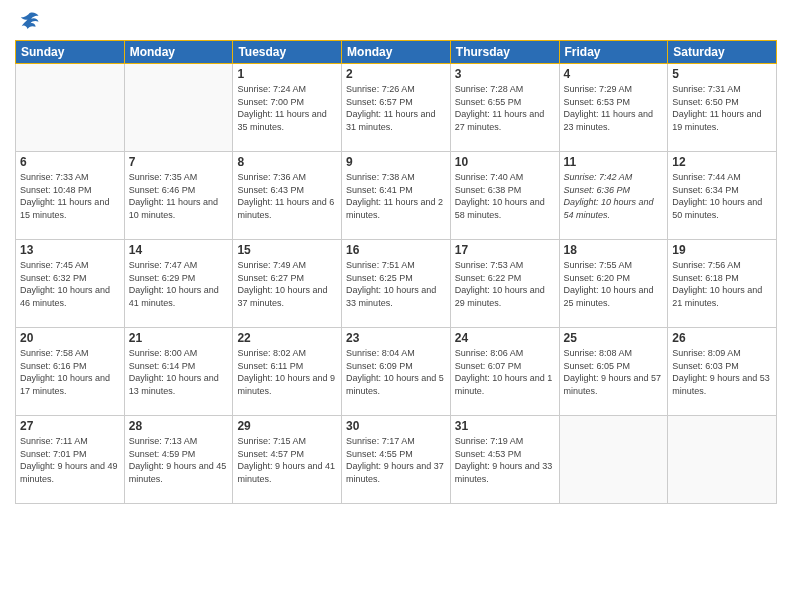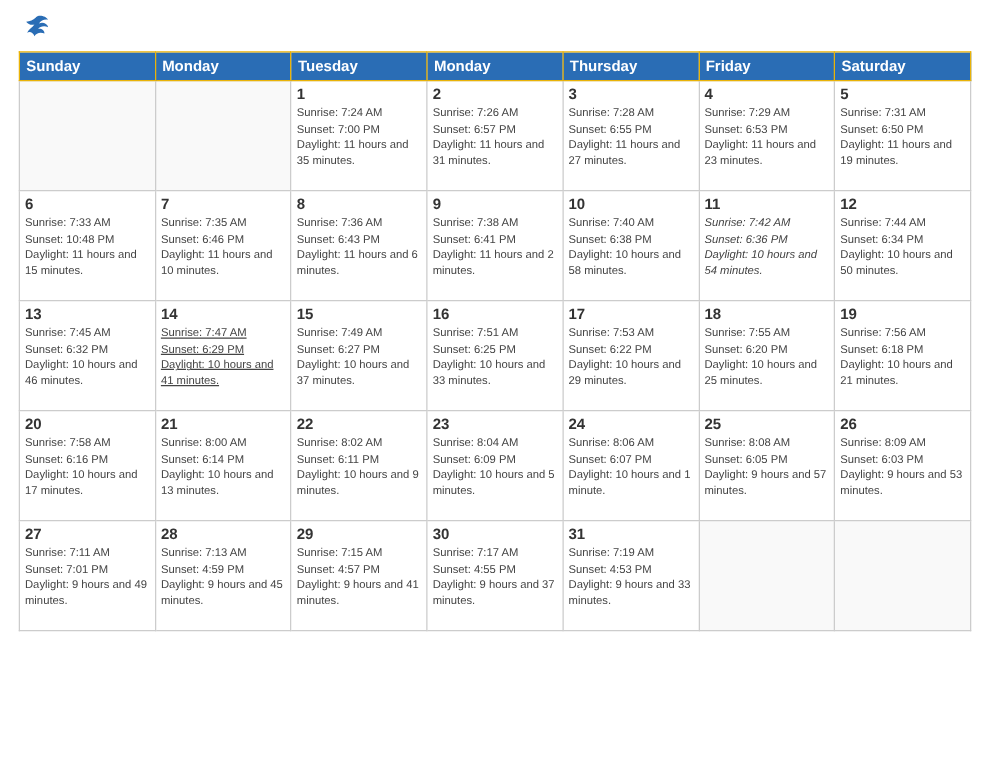--- a/index.html
+++ b/index.html
@@ -204,21 +204,21 @@
         </tr>
         <tr>
           <td>
             <span class="day-number">13</span>
             <div class="cell-info" style="white-space: pre-line;">Sunrise: 7:45 AM
 Sunset: 6:32 PM
 Daylight: 10 hours and 46 minutes.</div>
           </td>
           <td>
             <span class="day-number">14</span>
-            <div class="cell-info" style="white-space: pre-line; text-decoration: underline;">Sunrise: 7:47 AM
+            <div class="cell-info" style="white-space: pre-line;">Sunrise: 7:47 AM
 Sunset: 6:29 PM
 Daylight: 10 hours and 41 minutes.</div>
           </td>
           <td>
             <span class="day-number">15</span>
             <div class="cell-info" style="white-space: pre-line;">Sunrise: 7:49 AM
 Sunset: 6:27 PM
 Daylight: 10 hours and 37 minutes.</div>
           </td>
           <td>

